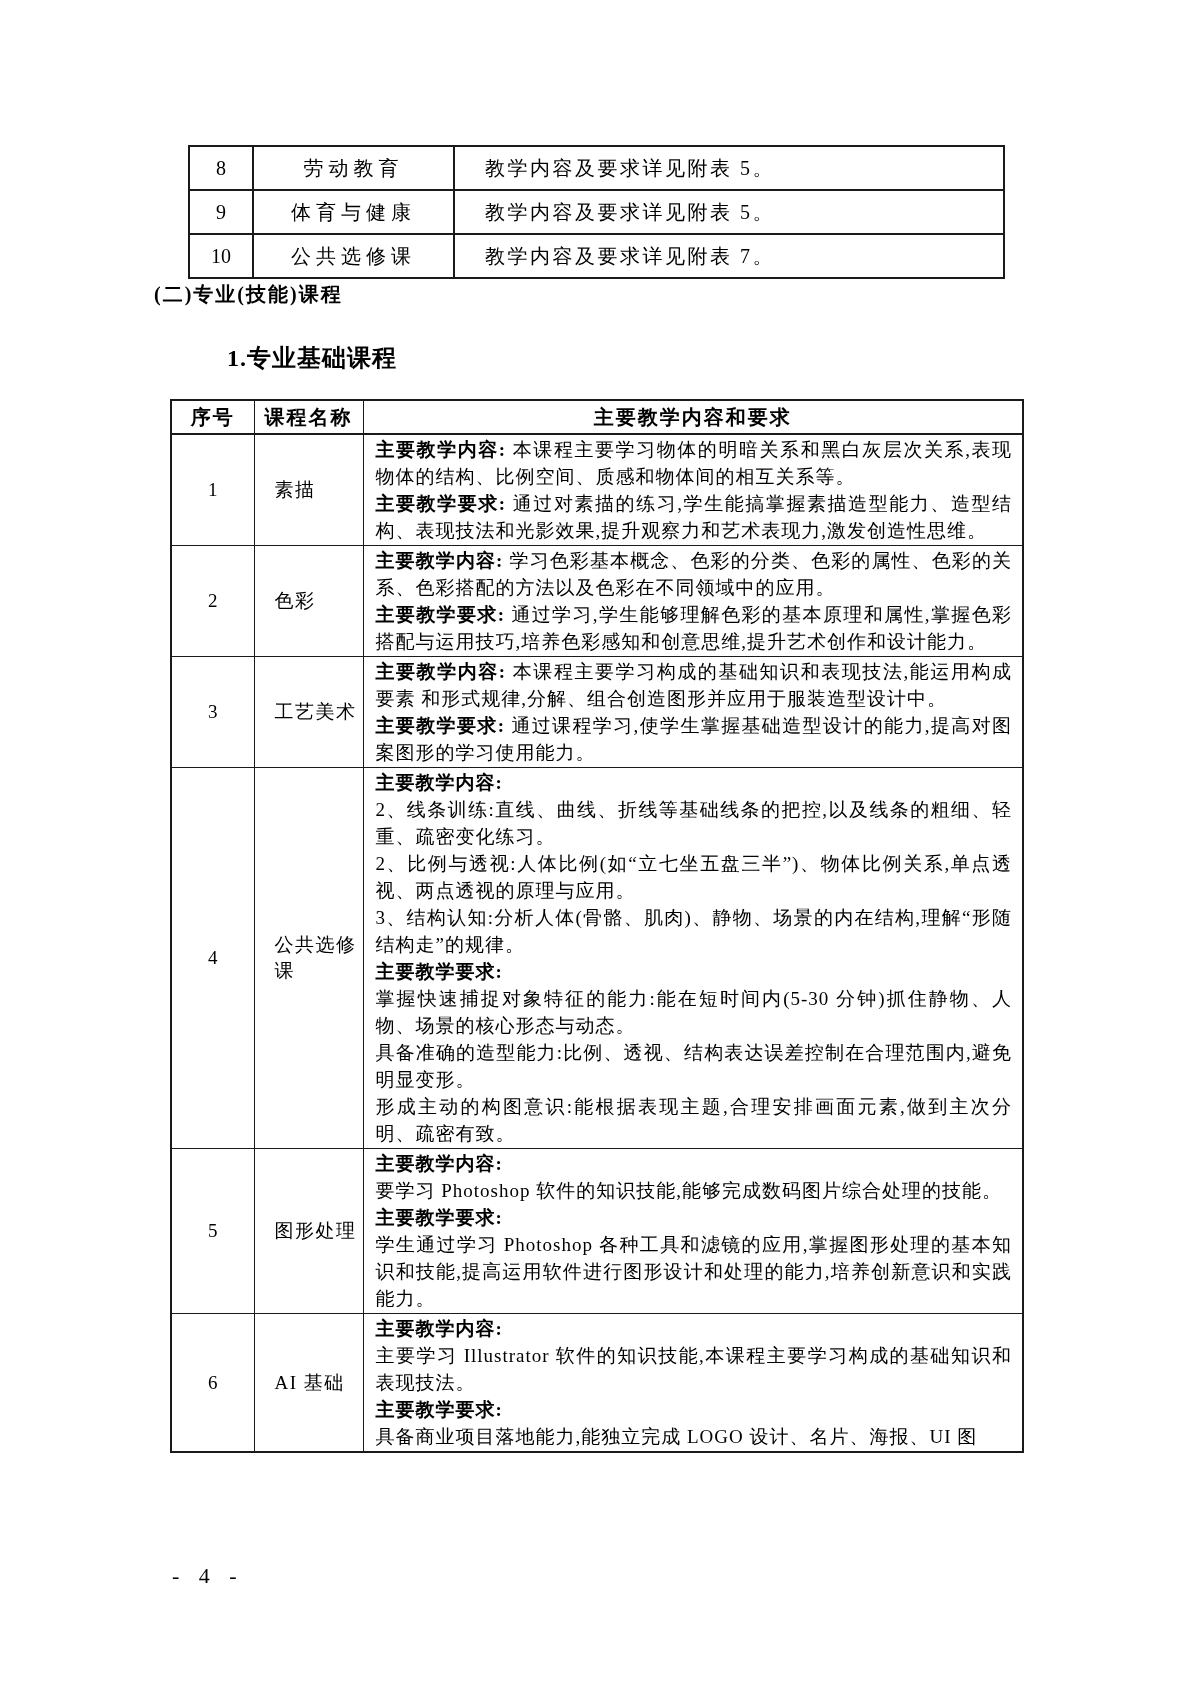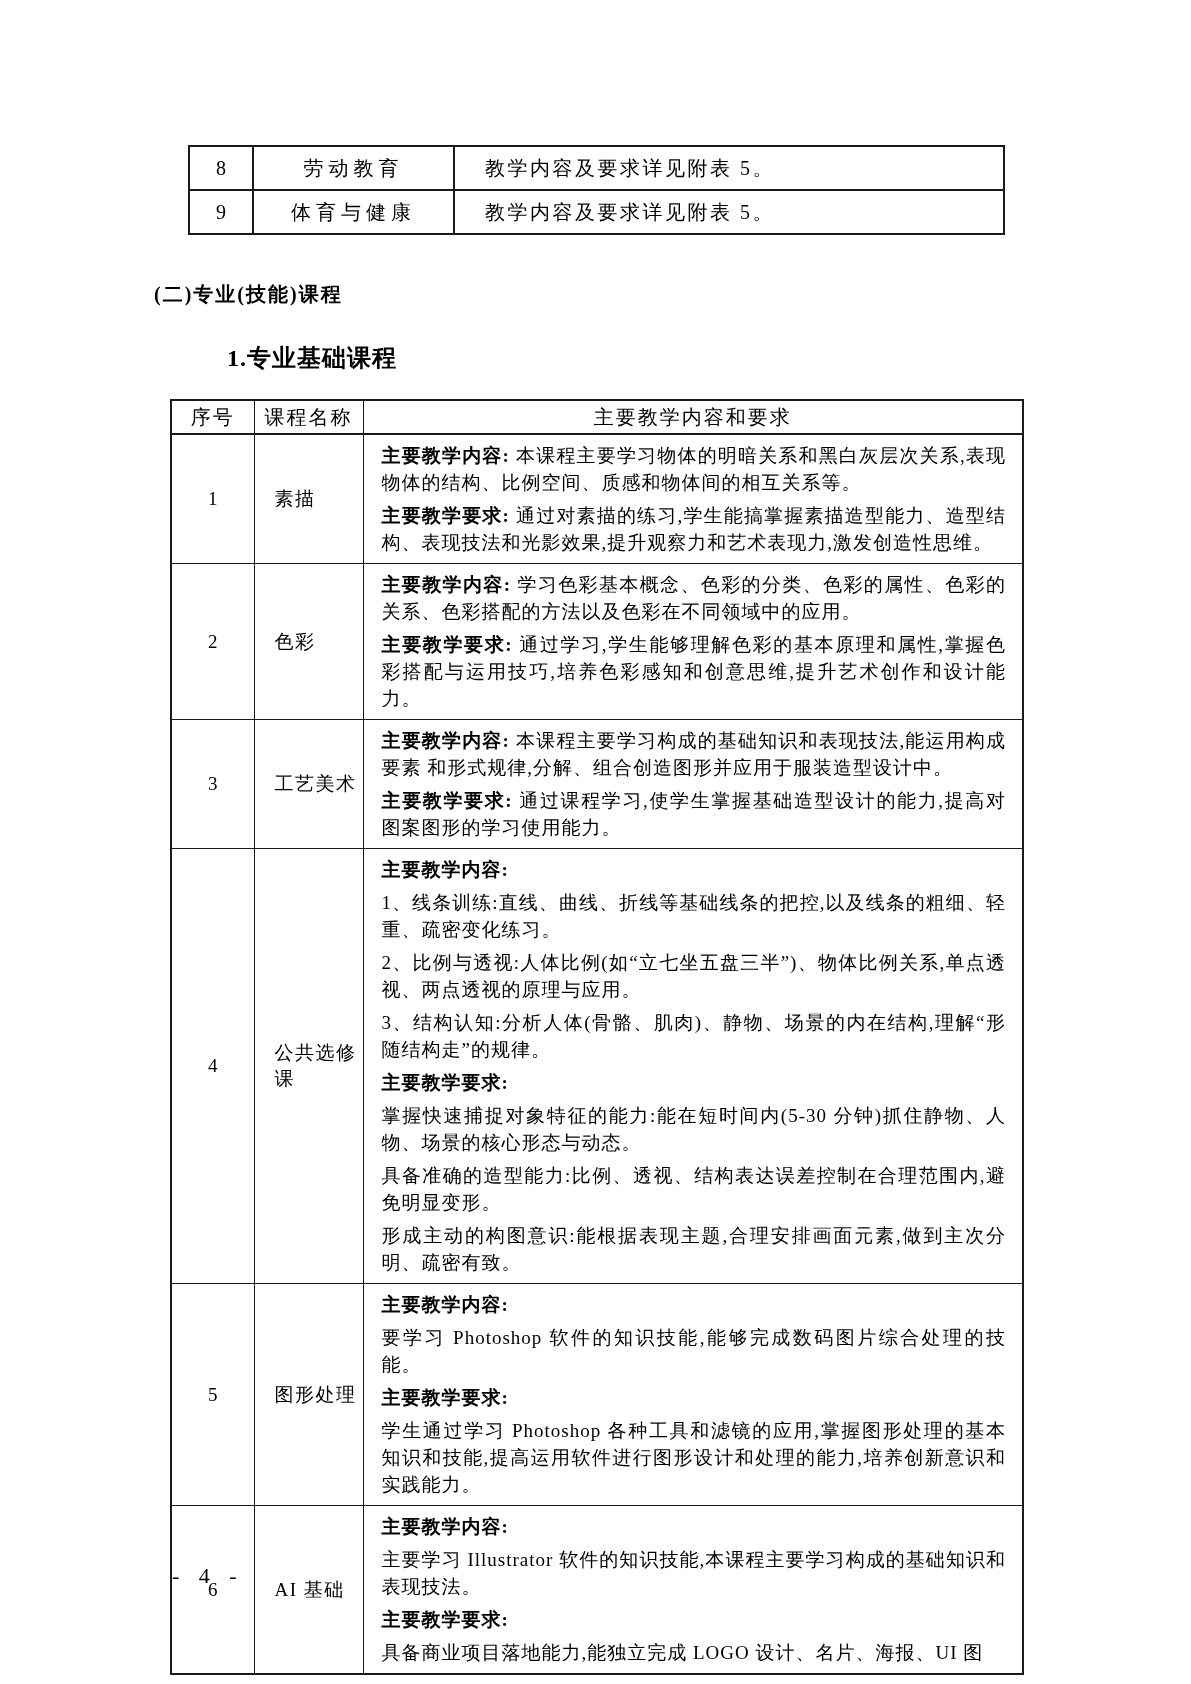--- a/index.html
+++ b/index.html
@@ -26,31 +26,31 @@
   }
   .sub-heading{
     position:absolute;left:227px;top:342px;
     font-size:24px;font-weight:bold;letter-spacing:1px;white-space:nowrap;
   }
 
   
   .main-table{position:absolute;left:170px;top:399px;width:852px;border:2px solid #1a1a1a}
   .main-table th,.main-table td{border:1px solid #1a1a1a;overflow:hidden}
   .main-table th{
-    height:30px;font-size:20px;font-weight:normal;text-align:center;
+    height:30px;font-size:20px;font-weight:bold;text-align:center;
     letter-spacing:2px;border-bottom-width:2px;vertical-align:middle;
   }
   .main-table td{font-size:19px;vertical-align:middle}
   .main-table td.c-no{text-align:center}
   .main-table td.c-course{text-align:left;padding-left:20px;letter-spacing:1.5px}
   .main-table td.c-content{
     padding:1px 10px 1px 12px;text-align:justify;vertical-align:top;
     line-height:27px;letter-spacing:1px;
   }
-  .main-table p.para{margin:6px}
+  .main-table p.para{margin:0}
   .main-table b.lbl{font-weight:bold;letter-spacing:1px}
   .main-table b.lbl.sp{margin-right:6px}
 
   
   .page-number{
     position:absolute;left:172px;top:1563px;
     font-size:22px;letter-spacing:2px;word-spacing:10px;white-space:pre;
   }
 </style>
 </head>
@@ -67,20 +67,25 @@
     <tbody id="top-rows">
         <tr>
           <td class="c-no">8</td>
           <td class="c-course">劳动教育</td>
           <td class="c-content">教学内容及要求详见附表 5。</td>
         </tr>
         <tr>
           <td class="c-no">9</td>
           <td class="c-course">体育与健康</td>
           <td class="c-content">教学内容及要求详见附表 5。</td>
+        </tr>
+        <tr>
+          <td class="c-no">10</td>
+          <td class="c-course">公共选修课</td>
+          <td class="c-content">教学内容及要求详见附表 7。</td>
         </tr>
       </tbody>
   </table>
 
   <div class="section-heading">(二)专业(技能)课程</div>
 
   <div class="sub-heading">1.专业基础课程</div>
 
   <table class="main-table">
     <colgroup>
@@ -118,21 +123,21 @@
           <td class="c-content">
             <p class="para"><b class="lbl sp">主要教学内容:</b>本课程主要学习构成的基础知识和表现技法,能运用构成要素 和形式规律,分解、组合创造图形并应用于服装造型设计中。</p>
             <p class="para"><b class="lbl sp">主要教学要求:</b>通过课程学习,使学生掌握基础造型设计的能力,提高对图案图形的学习使用能力。</p>
           </td>
         </tr>
         <tr>
           <td class="c-no">4</td>
           <td class="c-course">公共选修课</td>
           <td class="c-content">
             <p class="para"><b class="lbl">主要教学内容:</b></p>
-            <p class="para">1、线条训练:直线、曲线、折线等基础线条的把控,以及线条的粗细、轻重、疏密变化练习。</p>
+            <p class="para">2、线条训练:直线、曲线、折线等基础线条的把控,以及线条的粗细、轻重、疏密变化练习。</p>
             <p class="para">2、比例与透视:人体比例(如“立七坐五盘三半”)、物体比例关系,单点透视、两点透视的原理与应用。</p>
             <p class="para">3、结构认知:分析人体(骨骼、肌肉)、静物、场景的内在结构,理解“形随结构走”的规律。</p>
             <p class="para"><b class="lbl">主要教学要求:</b></p>
             <p class="para">掌握快速捕捉对象特征的能力:能在短时间内(5-30 分钟)抓住静物、人物、场景的核心形态与动态。</p>
             <p class="para">具备准确的造型能力:比例、透视、结构表达误差控制在合理范围内,避免明显变形。</p>
             <p class="para">形成主动的构图意识:能根据表现主题,合理安排画面元素,做到主次分明、疏密有致。</p>
           </td>
         </tr>
         <tr>
           <td class="c-no">5</td>

